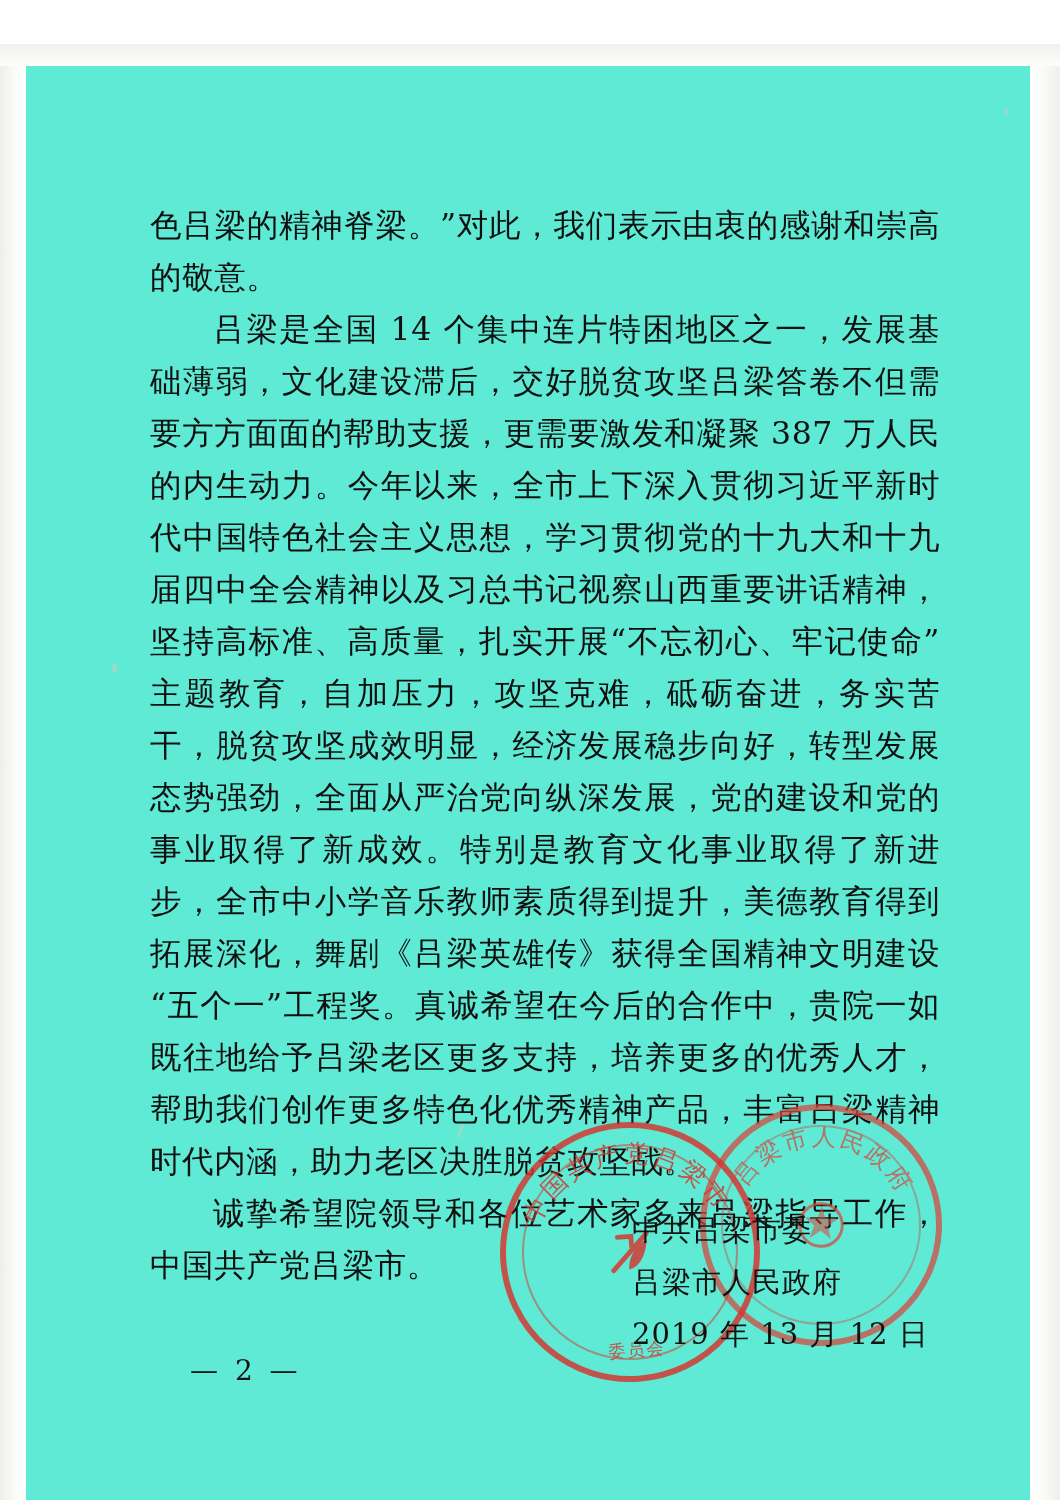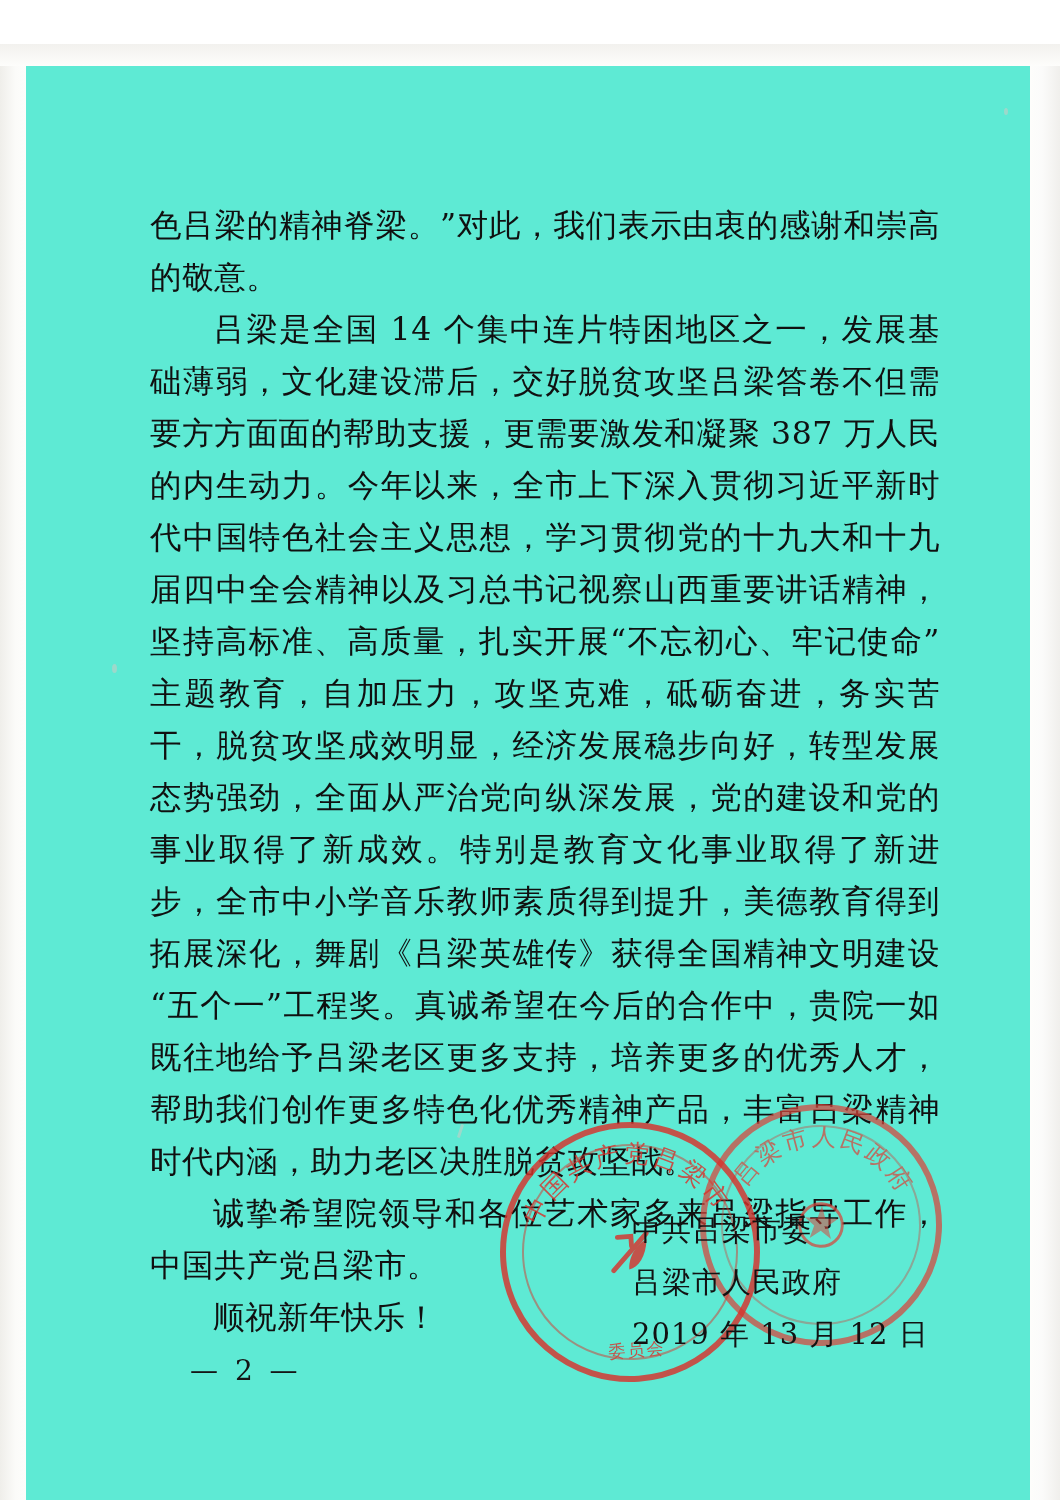--- a/index.html
+++ b/index.html
@@ -162,21 +162,20 @@
   <div class="scan-edge-top"></div>
 
   <div class="scan-speck" style="left:112px; top:620px; width:5px; height:9px;"></div>
   <div class="scan-speck" style="left:1004px; top:64px; width:4px; height:7px;"></div>
   <div class="scan-speck" style="left:459px; top:1080px; width:3px; height:14px; border-radius:1px; transform:rotate(18deg);"></div>
 
   <div class="body-text">
     <p>色吕梁的精神脊梁。”对此，我们表示由衷的感谢和崇高的敬意。</p>
     <p class="p-indent">吕梁是全国 14 个集中连片特困地区之一，发展基础薄弱，文化建设滞后，交好脱贫攻坚吕梁答卷不但需要方方面面的帮助支援，更需要激发和凝聚 387 万人民的内生动力。今年以来，全市上下深入贯彻习近平新时代中国特色社会主义思想，学习贯彻党的十九大和十九届四中全会精神以及习总书记视察山西重要讲话精神，坚持高标准、高质量，扎实开展“不忘初心、牢记使命”主题教育，自加压力，攻坚克难，砥砺奋进，务实苦干，脱贫攻坚成效明显，经济发展稳步向好，转型发展态势强劲，全面从严治党向纵深发展，党的建设和党的事业取得了新成效。特别是教育文化事业取得了新进步，全市中小学音乐教师素质得到提升，美德教育得到拓展深化，舞剧《吕梁英雄传》获得全国精神文明建设“五个一”工程奖。真诚希望在今后的合作中，贵院一如既往地给予吕梁老区更多支持，培养更多的优秀人才，帮助我们创作更多特色化优秀精神产品，丰富吕梁精神时代内涵，助力老区决胜脱贫攻坚战。</p>
     <p class="p-indent">诚挚希望院领导和各位艺术家多来吕梁指导工作，中国共产党吕梁市。</p>
-    <p class="p-indent">顺祝新年快乐！</p>
   </div>
 
   <div class="seal seal-right">
     <div class="seal-ring-inner"></div>
     <div class="seal-text-ring">
       <svg viewBox="0 0 230 230" aria-hidden="true">
         <defs>
           <path id="arcGov" d="M 28 122 A 87 87 0 0 1 202 122"></path>
         </defs>
         <text class="seal-arc-text">

